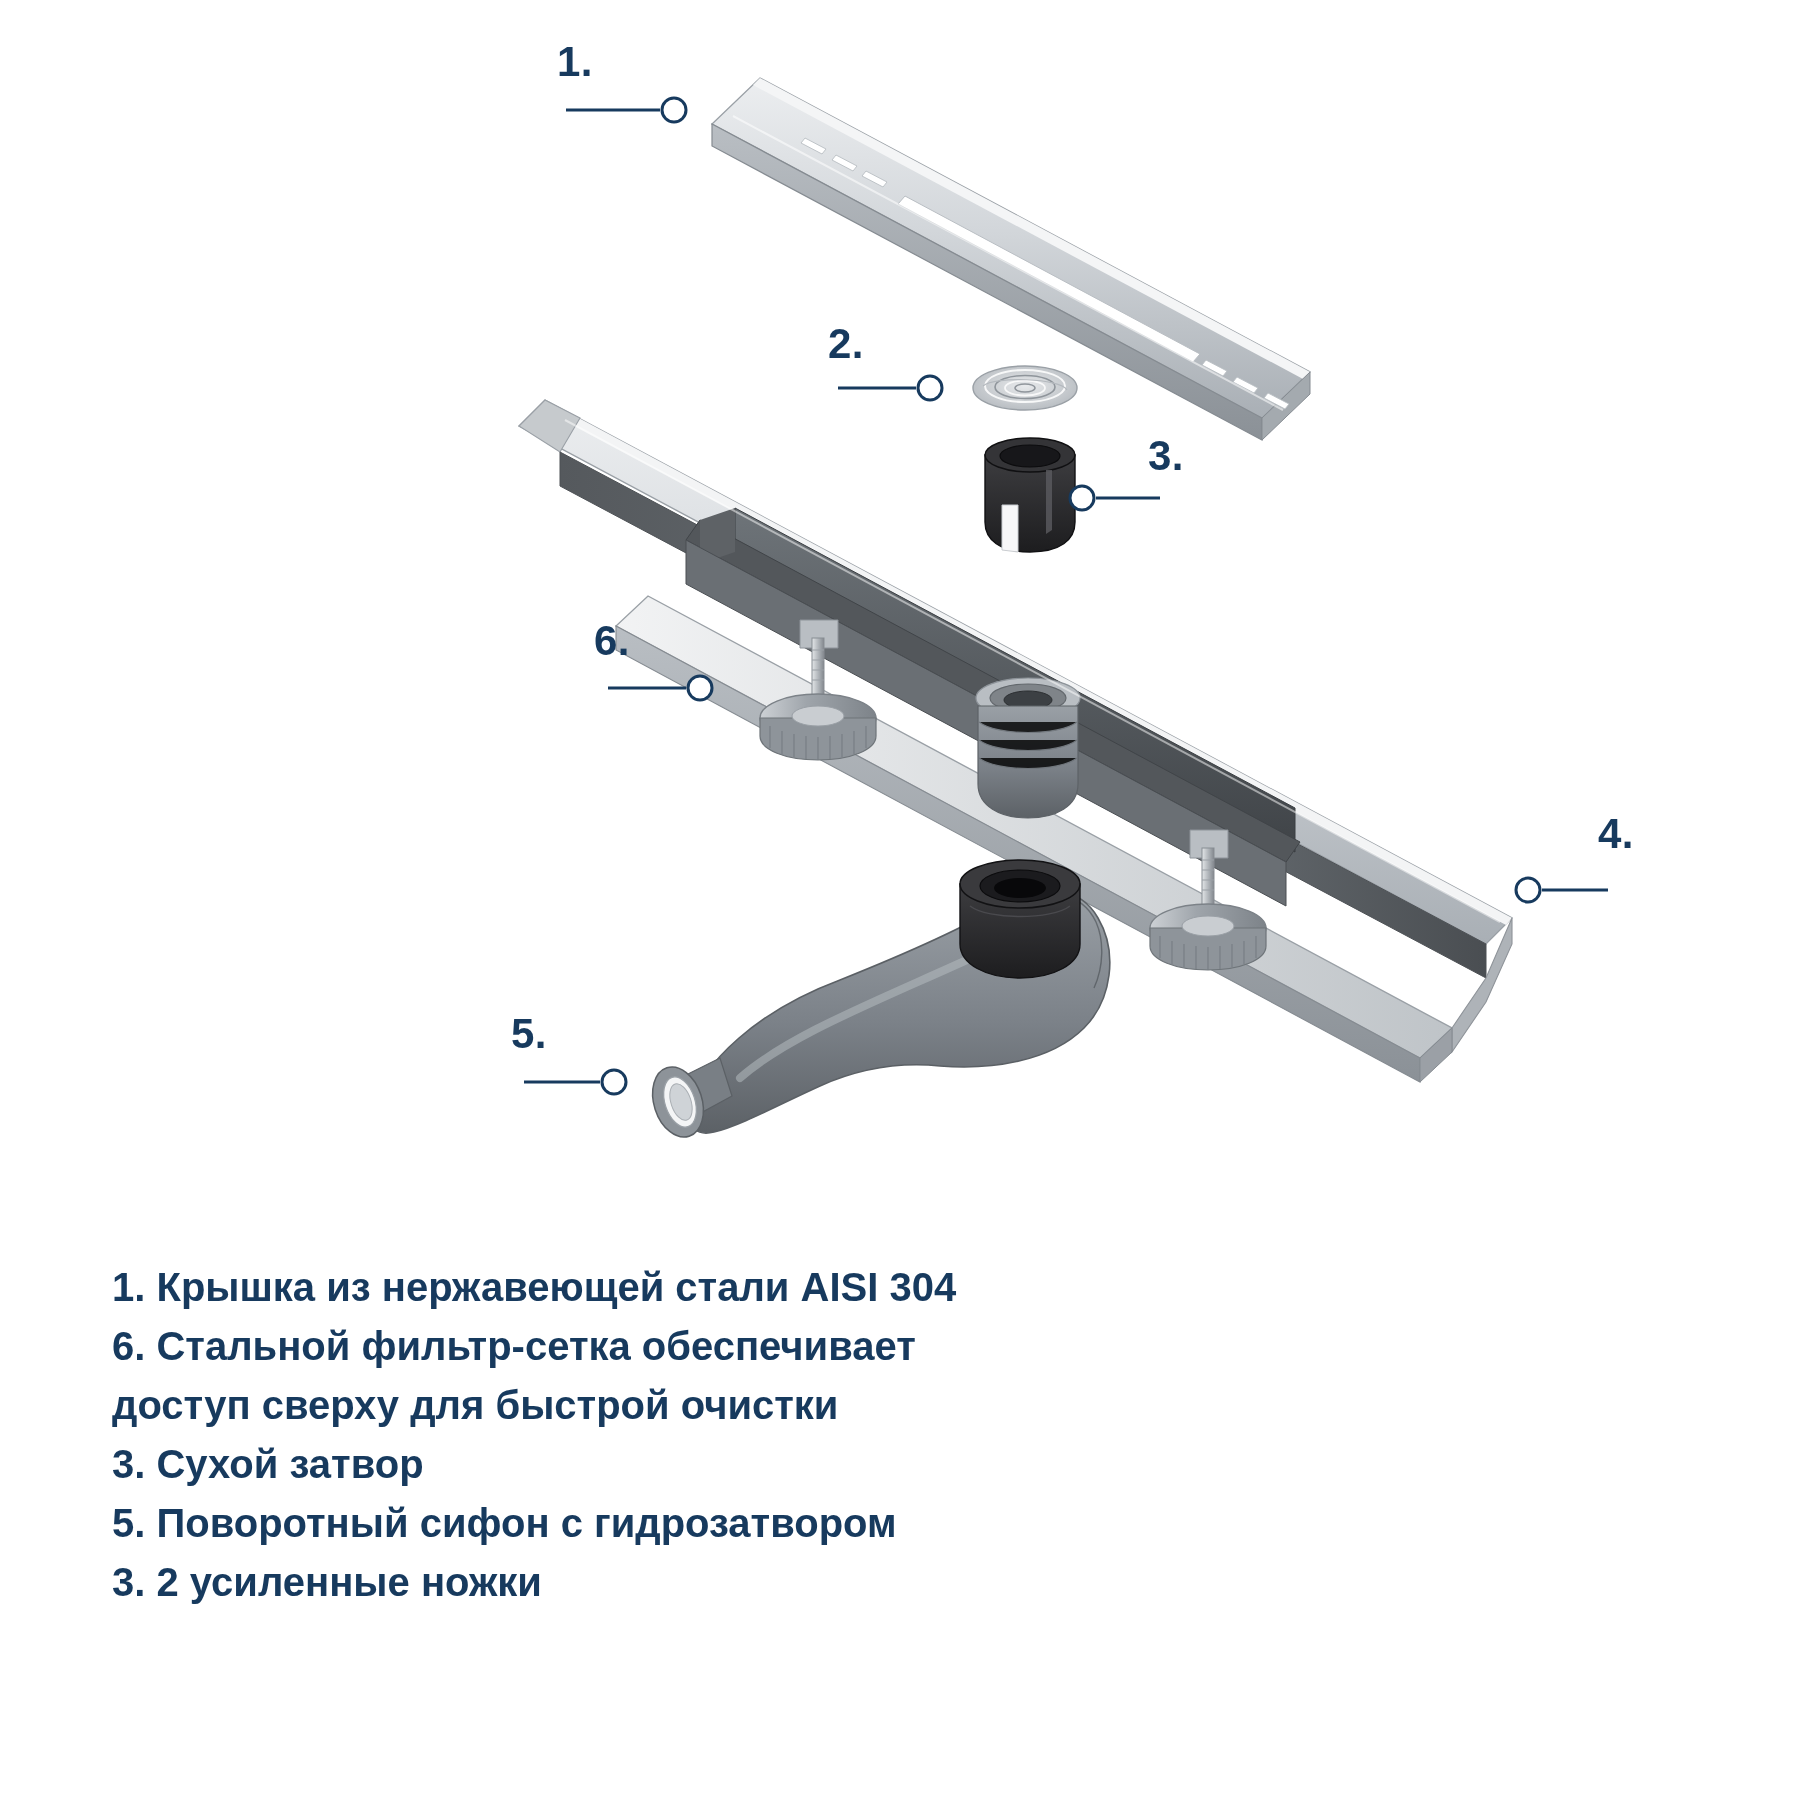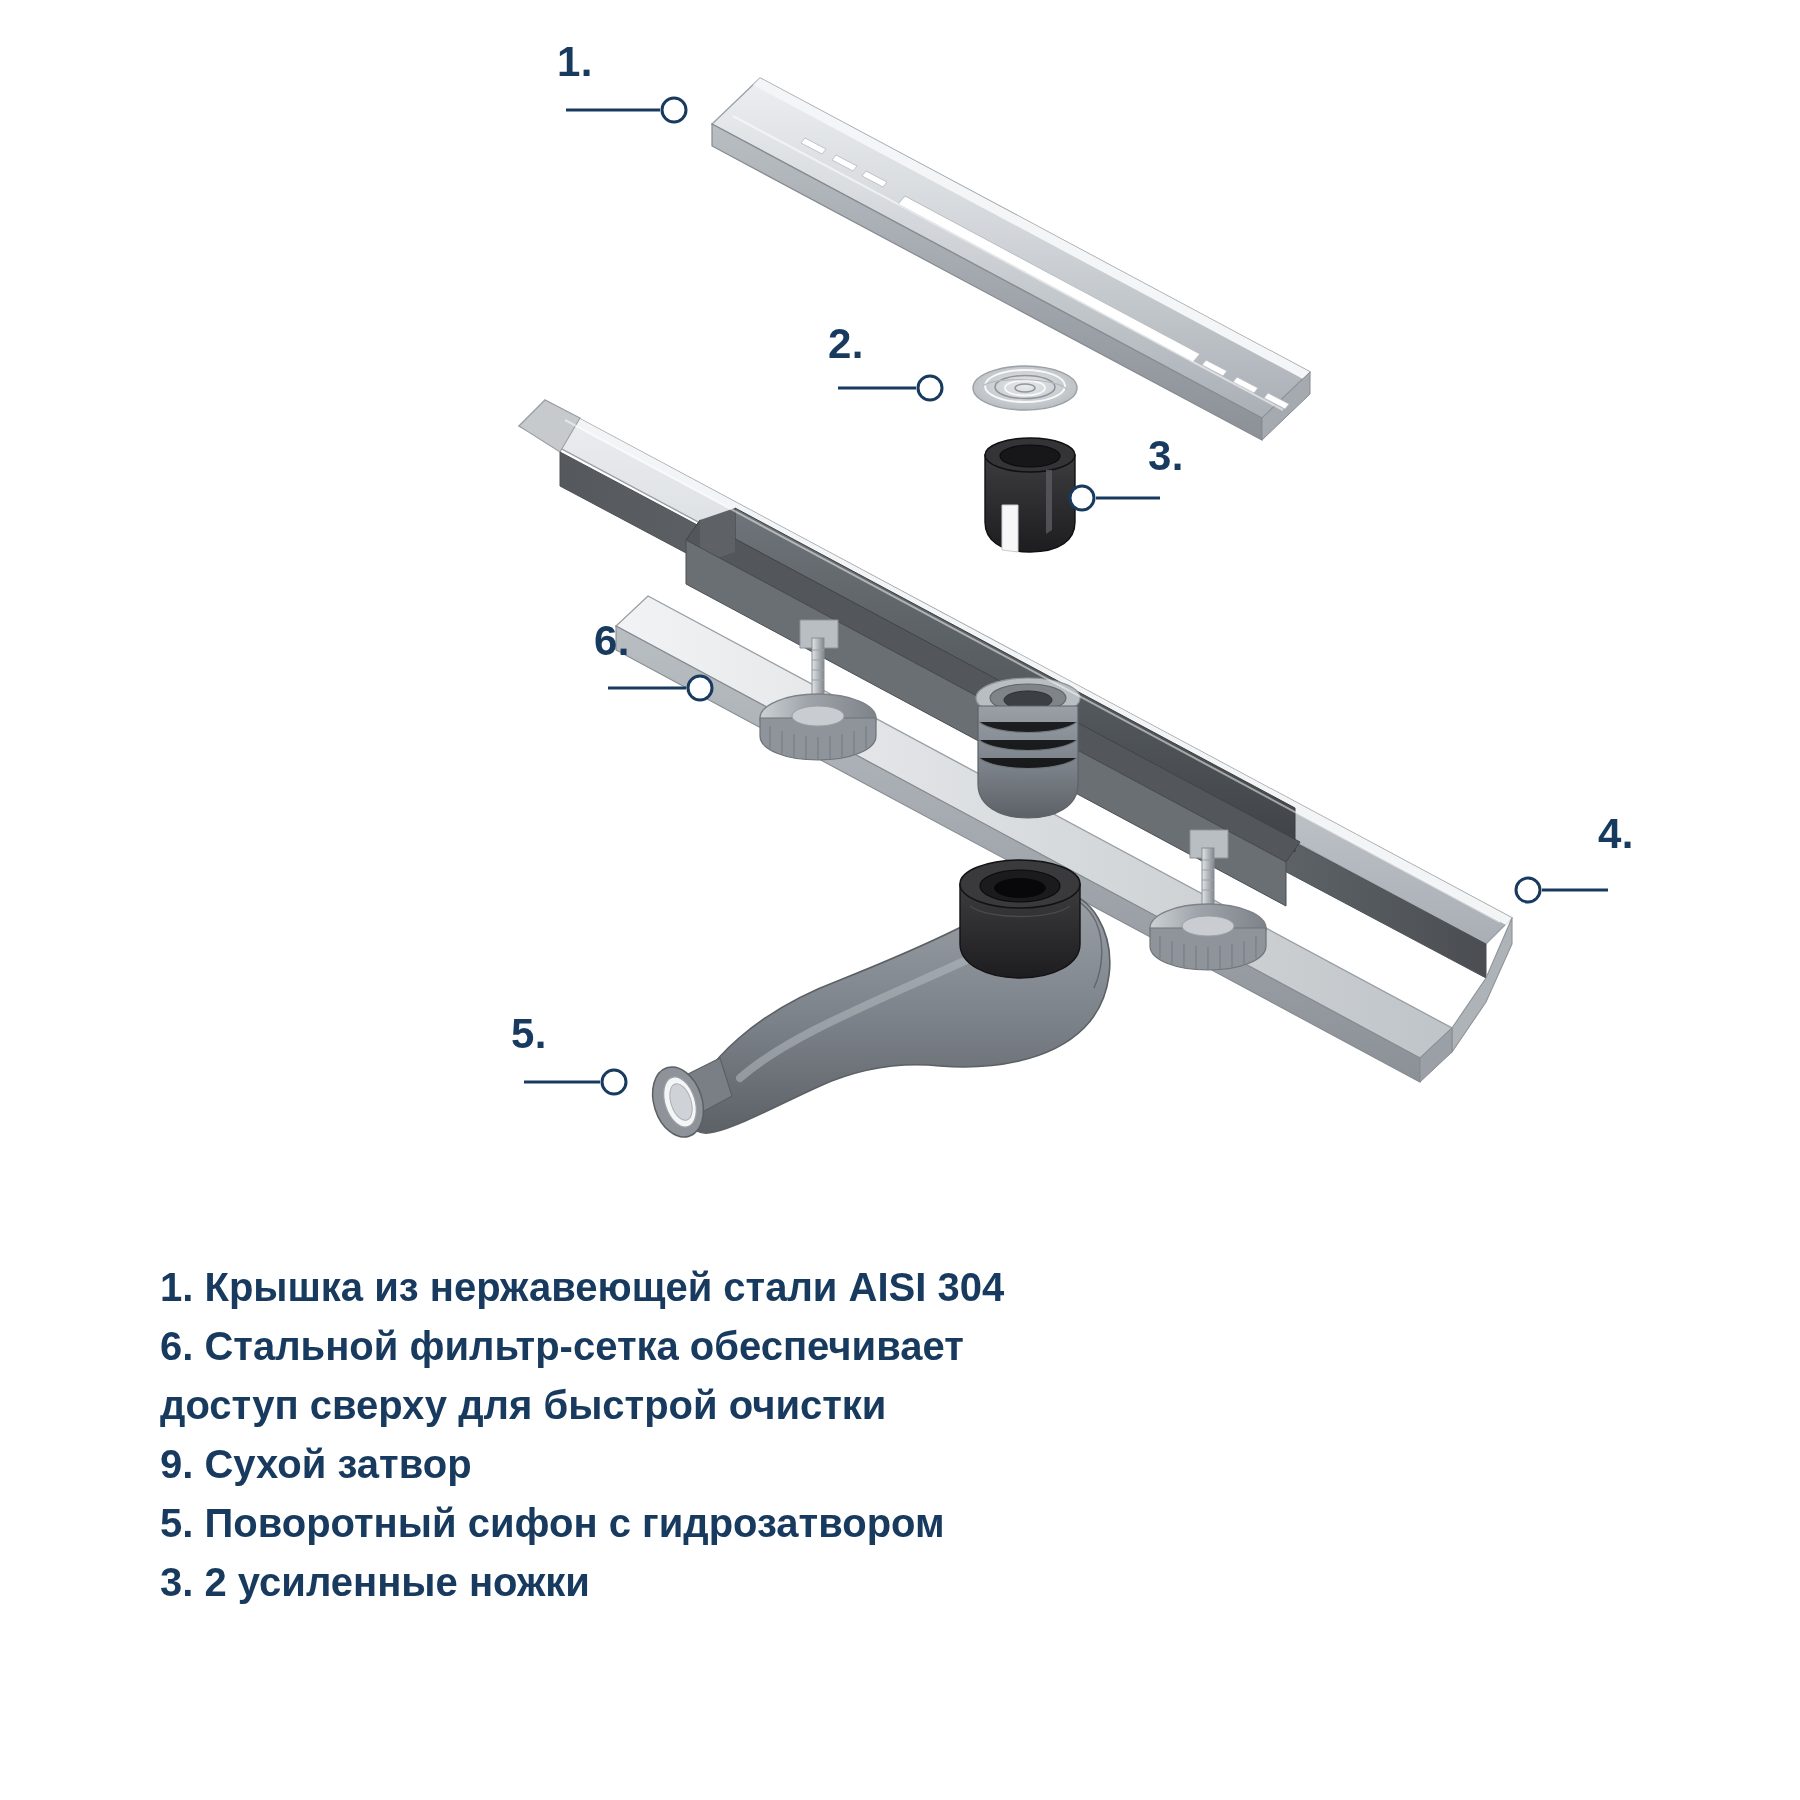--- a/index.html
+++ b/index.html
@@ -41,21 +41,20 @@
     top: 1258px;
     width: 1300px;
   }
   #legend .line {
     font-family: "Liberation Sans", sans-serif;
     font-weight: bold;
     font-size: 40px;
     line-height: 59px;
     color: #173a5e;
     white-space: pre;
-    margin-left: 48px;
   }
 </style>
 </head>
 <body>
 
 <div id="canvas">
 
   <svg id="diagram" viewBox="0 0 1800 1250">
     <defs>
       <linearGradient id="gSteelTop" x1="0" y1="0" x2="0" y2="1">
@@ -319,18 +318,18 @@
   <div class="callout-num" style="left:828px; top:320px;">2.</div>
   <div class="callout-num" style="left:1148px; top:432px;">3.</div>
   <div class="callout-num" style="left:594px; top:617px;">6.</div>
   <div class="callout-num" style="left:1598px; top:810px;">4.</div>
   <div class="callout-num" style="left:511px; top:1010px;">5.</div>
 
   <div id="legend">
     <div class="line">1. Крышка из нержавеющей стали AISI 304</div>
     <div class="line">6. Стальной фильтр-сетка обеспечивает</div>
     <div class="line">доступ сверху для быстрой очистки</div>
-    <div class="line">9. Сухой затвор</div>
+    <div class="line">3. Сухой затвор</div>
     <div class="line">5. Поворотный сифон с гидрозатвором</div>
     <div class="line">3. 2 усиленные ножки</div>
   </div>
 
 </div>
 
 </body></html>

